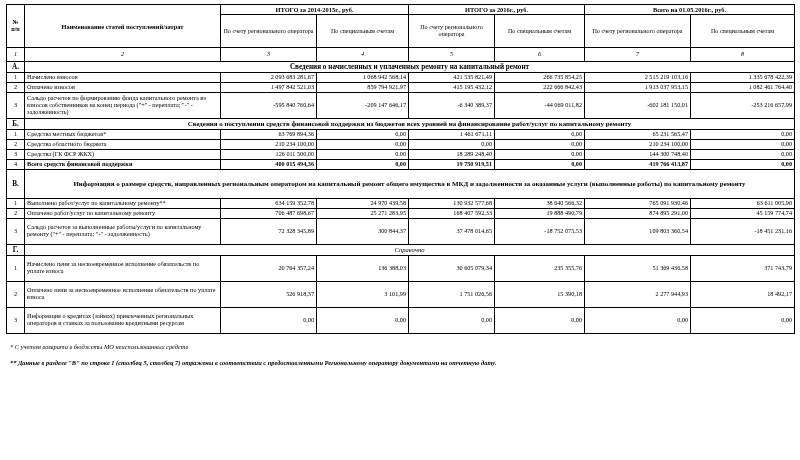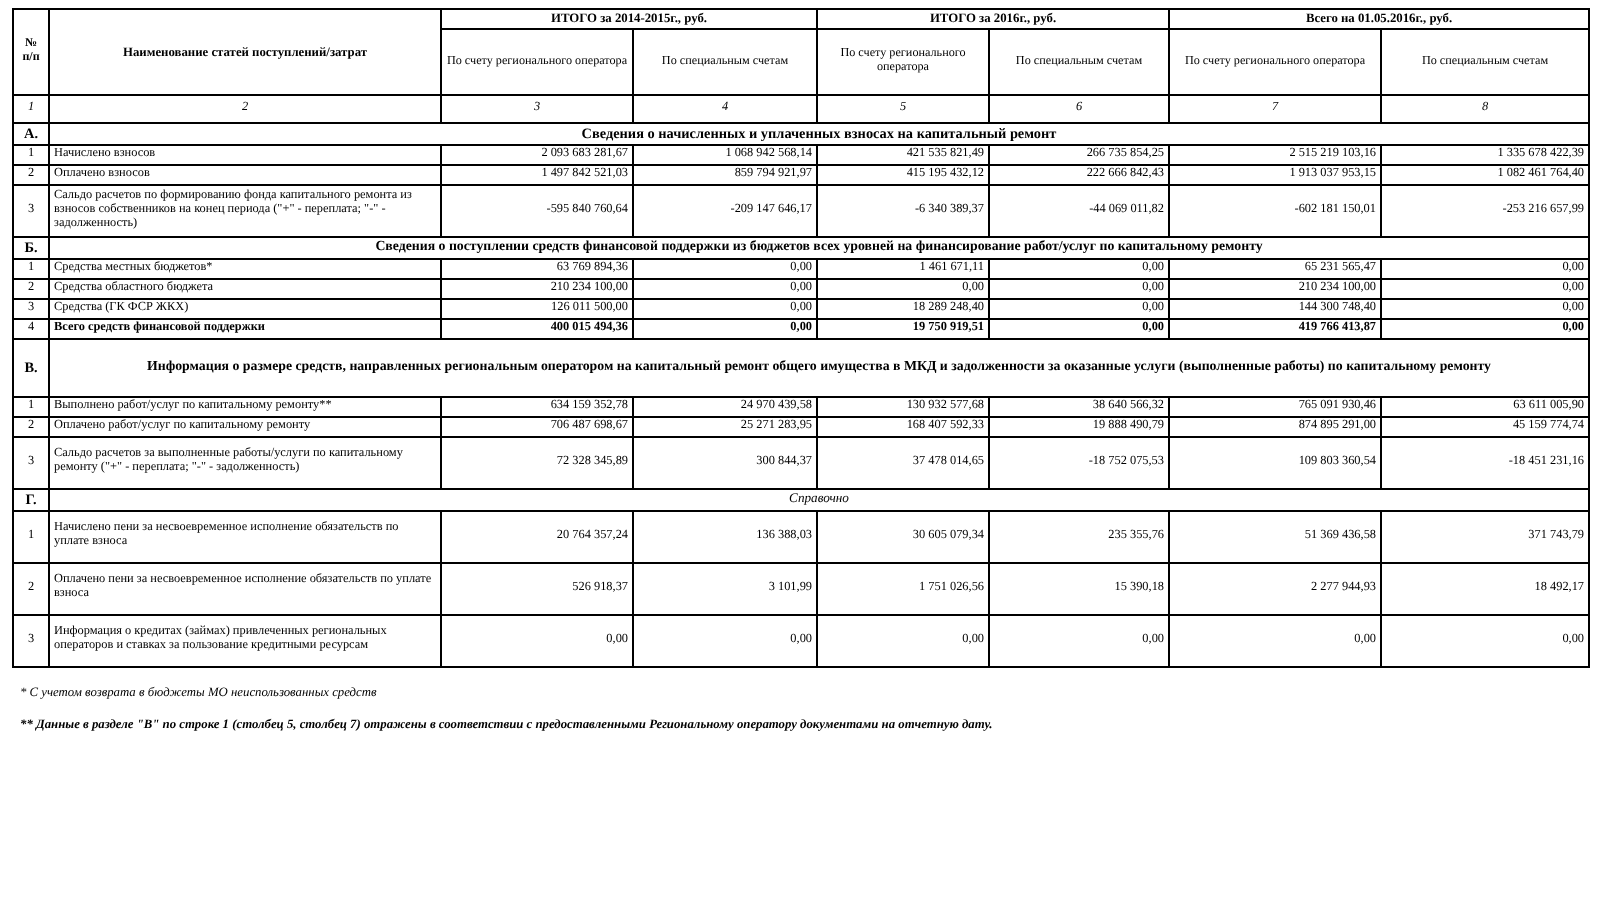--- a/index.html
+++ b/index.html
@@ -78,21 +78,21 @@
     <td class="colnum">3</td>
     <td class="colnum">4</td>
     <td class="colnum">5</td>
     <td class="colnum">6</td>
     <td class="colnum">7</td>
     <td class="colnum">8</td>
   </tr>
 
   <tr>
     <td class="sec-letter">А.</td>
-    <td colspan="7" class="secbold">Сведения о начисленных и уплаченных взносах на капитальный ремонт</td>
+    <td colspan="7" class="secbold">Сведения о начисленных и уплаченных ремонту на капитальный ремонт</td>
   </tr>
   <tr>
     <td class="rowlbl">1</td>
     <td class="lft">Начислено взносов</td>
     <td class="num">2 093 683 281,67</td>
     <td class="num">1 068 942 568,14</td>
     <td class="num">421 535 821,49</td>
     <td class="num">266 735 854,25</td>
     <td class="num">2 515 219 103,16</td>
     <td class="num">1 335 678 422,39</td>

